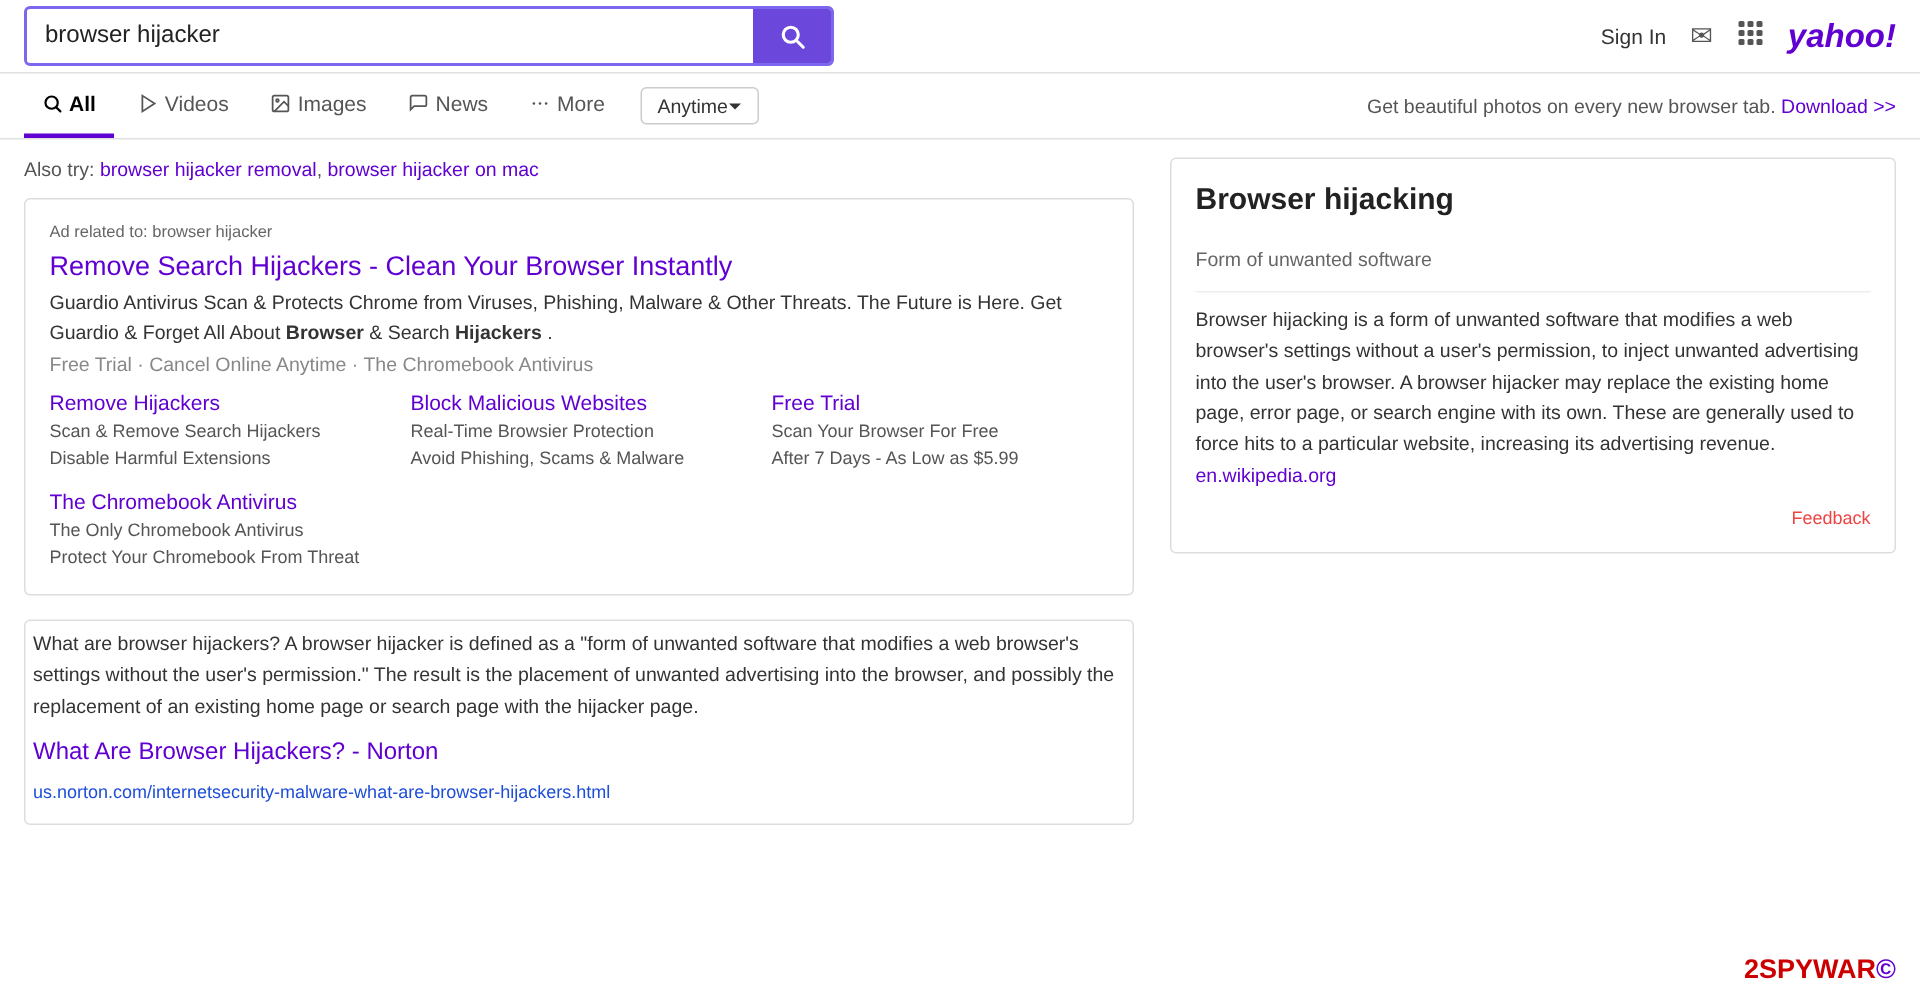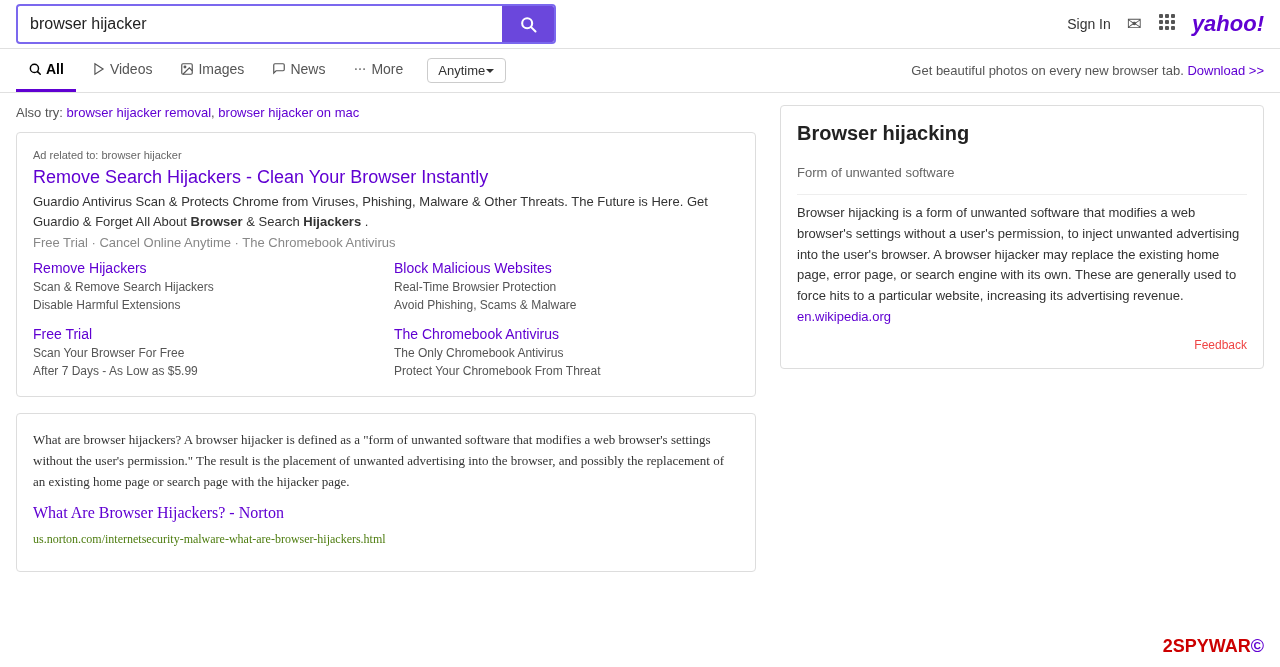--- a/index.html
+++ b/index.html
@@ -108,40 +108,39 @@
     }
     .ad-label { font-size: 11px; color: #666; margin-bottom: 6px; }
     .ad-title { font-size: 18px; color: #6001D2; text-decoration: none; display: block; margin-bottom: 4px; }
     .ad-url { font-size: 12px; color: #3a7a3a; margin-bottom: 6px; }
     .ad-desc { font-size: 13px; color: #333; line-height: 1.5; margin-bottom: 4px; }
     .ad-links { font-size: 13px; color: #888; margin-bottom: 10px; }
 
     
     .ad-sublinks {
       display: grid;
-      grid-template-columns: 1fr 1fr;
+      grid-template-columns: 1fr 1fr 1fr;
       gap: 12px 16px;
     }
     .ad-sublink-item { }
     .ad-sublink-title { font-size: 14px; color: #6001D2; text-decoration: none; display: block; margin-bottom: 2px; cursor: pointer; }
     .ad-sublink-desc { font-size: 12px; color: #555; line-height: 1.5; }
 
     
     .info-box {
       border: 1px solid #ddd;
       border-radius: 4px;
-      padding: 16px;
+      padding: 5px;
       margin-bottom: 16px;
       font-size: 13px;
       color: #333;
       line-height: 1.6;
-      font-family: Liberation Serif, serif;
     }
     .result-title { font-size: 16px; color: #6001D2; text-decoration: none; display: block; margin-bottom: 4px; }
-    .result-url { font-size: 12px; color: #4d7c0f; margin-bottom: 6px; }
+    .result-url { font-size: 12px; color: #1d4ed8; margin-bottom: 6px; }
 
     
     .wiki-box {
       border: 1px solid #ddd;
       border-radius: 4px;
       padding: 16px;
       font-size: 13px;
     }
     .wiki-title { font-size: 20px; font-weight: bold; color: #222; margin-bottom: 20px; }
     .wiki-subtitle { font-size: 13px; color: #666; margin-bottom: 14px; }

